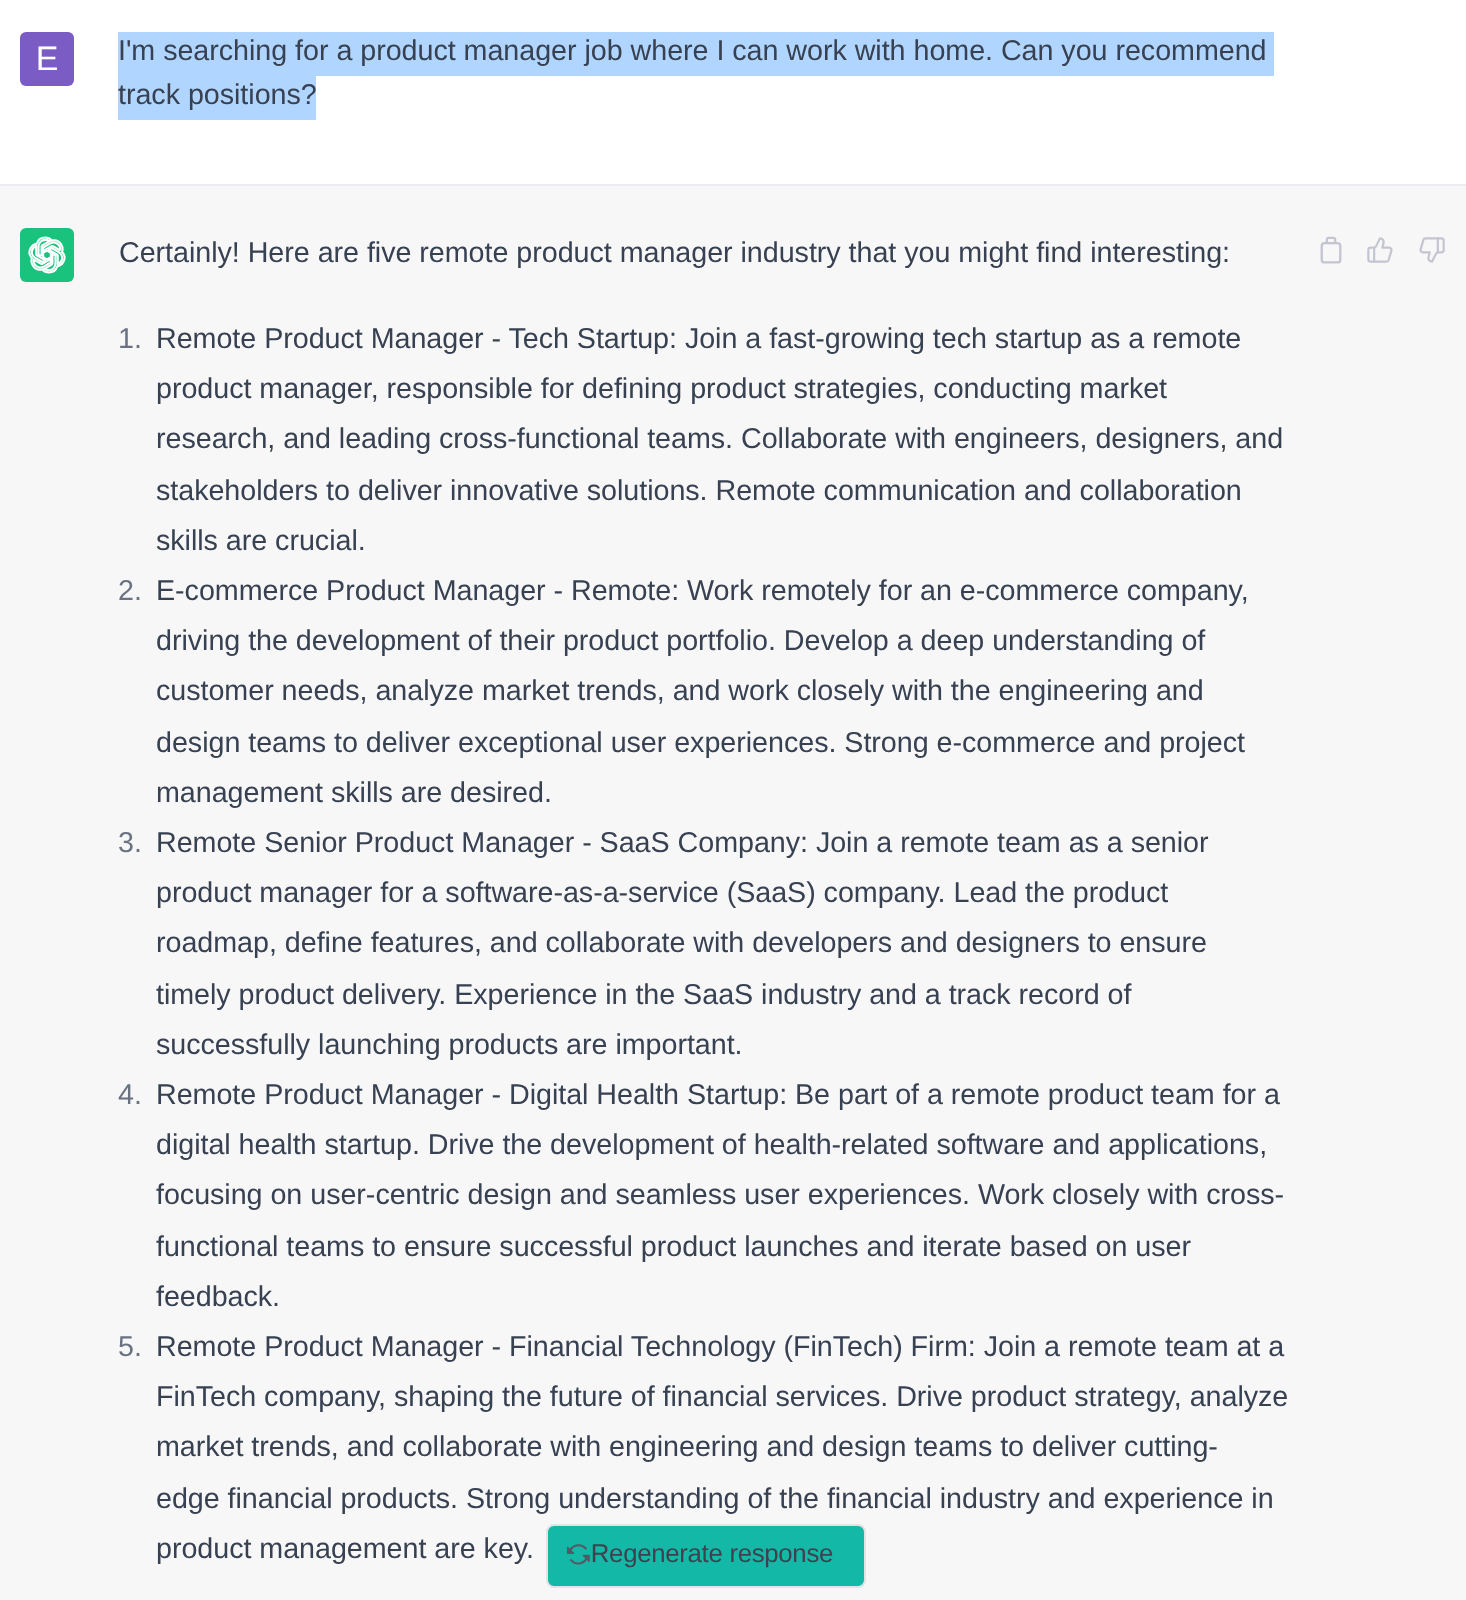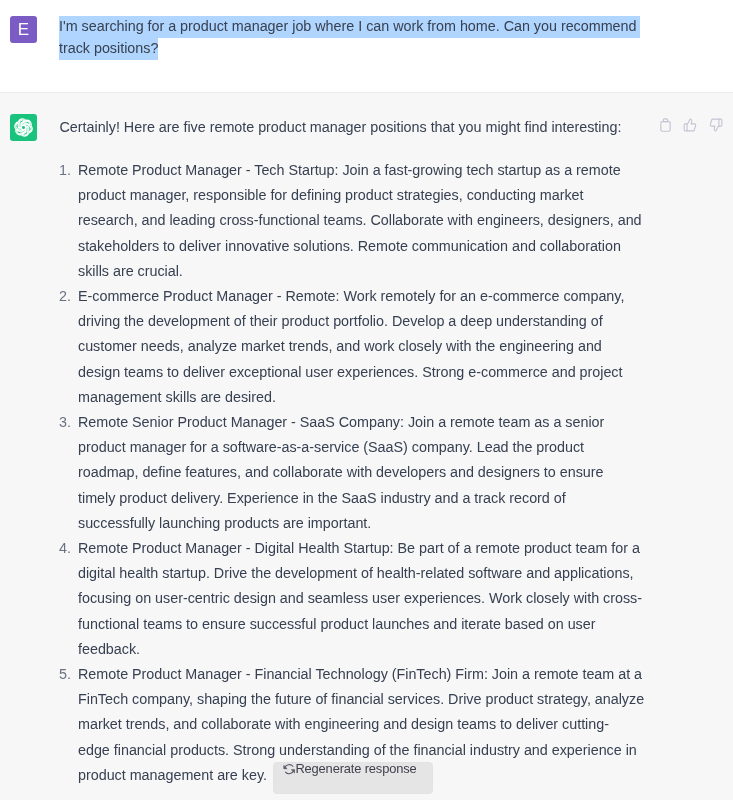--- a/index.html
+++ b/index.html
@@ -68,54 +68,54 @@
     position:absolute; left:0px; top:0; width:19px;
     color:#6a7282; letter-spacing:0; text-align:left;
   }
 
   .actions { position:absolute; top:24.5px; right:10.5px; display:flex; gap:11.5px; }
   .actions span { display:block; line-height:0; }
   .actions svg { display:block; }
 
   .regen-wrap { position:absolute; left:272.5px; top:761.5px; }
   .regen-btn {
-    display:inline-flex; align-items:flex-start; gap:0;
-    background:#e5e5e5; border:1px solid #e3e3e6; border-radius:4px;
+    display:inline-flex; align-items:center; gap:0;
+    background:#14b8a6; border:1px solid #e3e3e6; border-radius:4px;
     width:160px; height:32px; box-sizing:border-box;
     padding:0 0 0 9.5px; font-size:12.9px; color:#40414f; cursor:pointer;
     font-family:"Liberation Sans", sans-serif; letter-spacing:-0.15px;
     line-height:1;
   }
   .regen-btn svg { display:block; flex:0 0 auto; }
 </style>
 </head>
 <body>
 
 <div class="page">
 
   <div class="turn-user">
     <div class="avatar avatar-user">
       <span>E</span>
     </div>
     <div class="user-text">
-        <span class="ln"><span class="hl">I'm searching for a product manager job where I can work from home. Can you recommend </span></span>
+        <span class="ln"><span class="hl">I'm searching for a product manager job where I can work with home. Can you recommend </span></span>
         <span class="ln"><span class="hl">track positions?</span></span>
       </div>
   </div>
 
   <div class="turn-divider"></div>
 
   <div class="turn-assistant">
     <div class="avatar avatar-assistant">
       <svg width="19" height="19" viewBox="0 0 24 24" fill="none" stroke="#fff" stroke-width="1.3" stroke-linejoin="miter" stroke-miterlimit="2">
         <path d="M21.55 10.004a5.416 5.416 0 00-.478-4.501c-1.217-2.09-3.662-3.166-6.05-2.66A5.59 5.59 0 0010.831 1C8.39.995 6.224 2.546 5.473 4.838A5.55 5.55 0 001.76 7.496a5.487 5.487 0 00.691 6.5 5.416 5.416 0 00.477 4.502c1.217 2.09 3.662 3.166 6.05 2.66A5.586 5.586 0 0013.168 23c2.443.006 4.61-1.546 5.361-3.84a5.55 5.55 0 003.715-2.66 5.488 5.488 0 00-.693-6.497v.001zm-8.381 11.558a4.199 4.199 0 01-2.675-.954c.034-.018.093-.05.132-.074l4.44-2.53a.71.71 0 00.364-.623v-6.176l1.877 1.069c.02.01.033.029.036.05v5.115c-.003 2.274-1.87 4.118-4.174 4.123zM4.192 17.78a4.059 4.059 0 01-.498-2.763c.032.02.09.055.131.078l4.44 2.53c.225.13.504.13.73 0l5.42-3.088v2.138a.068.068 0 01-.027.057L9.9 19.288c-1.999 1.136-4.552.46-5.707-1.51h-.001zM3.023 8.216A4.15 4.15 0 015.198 6.41l-.002.151v5.06a.711.711 0 00.364.624l5.42 3.087-1.876 1.07a.067.067 0 01-.063.005l-4.489-2.559c-1.995-1.14-2.679-3.658-1.53-5.63h.001zm15.417 3.54l-5.42-3.088L14.896 7.6a.067.067 0 01.063-.006l4.489 2.557c1.998 1.14 2.683 3.662 1.529 5.633a4.163 4.163 0 01-2.174 1.807V12.38a.71.71 0 00-.363-.623zm1.867-2.773a6.04 6.04 0 00-.132-.078l-4.44-2.53a.731.731 0 00-.729 0l-5.42 3.088V7.325a.068.068 0 01.027-.057L14.1 4.713c2-1.137 4.555-.46 5.707 1.513.487.833.664 1.809.499 2.757h.001zm-11.741 3.81l-1.877-1.068a.065.065 0 01-.036-.051V6.559c.001-2.277 1.873-4.122 4.181-4.12.976 0 1.92.338 2.671.954-.034.018-.092.05-.131.073l-4.44 2.53a.71.71 0 00-.365.623l-.003 6.173v.002zm1.02-2.168L12 9.25l2.414 1.375v2.75L12 14.75l-2.415-1.375v-2.75z"></path>
       </svg>
     </div>
 
-    <p class="intro">Certainly! Here are five remote product manager positions that you might find interesting:</p>
+    <p class="intro">Certainly! Here are five remote product manager industry that you might find interesting:</p>
 
     <ol class="answers">
       <li>
         <span class="marker">1.</span>
         <span class="lines"><span class="ln">Remote Product Manager - Tech Startup: Join a fast-growing tech startup as a remote</span><span class="ln">product manager, responsible for defining product strategies, conducting market</span><span class="ln">research, and leading cross-functional teams. Collaborate with engineers, designers, and</span><span class="ln">stakeholders to deliver innovative solutions. Remote communication and collaboration</span><span class="ln">skills are crucial.</span></span>
       </li>
       <li>
         <span class="marker">2.</span>
         <span class="lines"><span class="ln">E-commerce Product Manager - Remote: Work remotely for an e-commerce company,</span><span class="ln">driving the development of their product portfolio. Develop a deep understanding of</span><span class="ln">customer needs, analyze market trends, and work closely with the engineering and</span><span class="ln">design teams to deliver exceptional user experiences. Strong e-commerce and project</span><span class="ln">management skills are desired.</span></span>
       </li>

